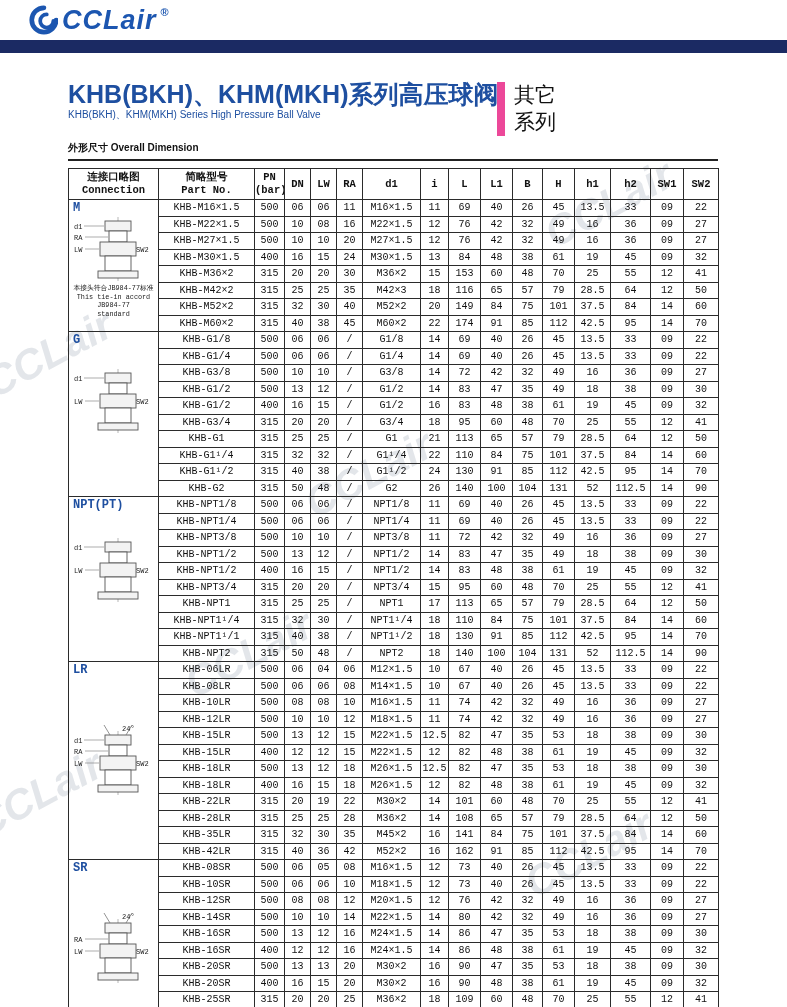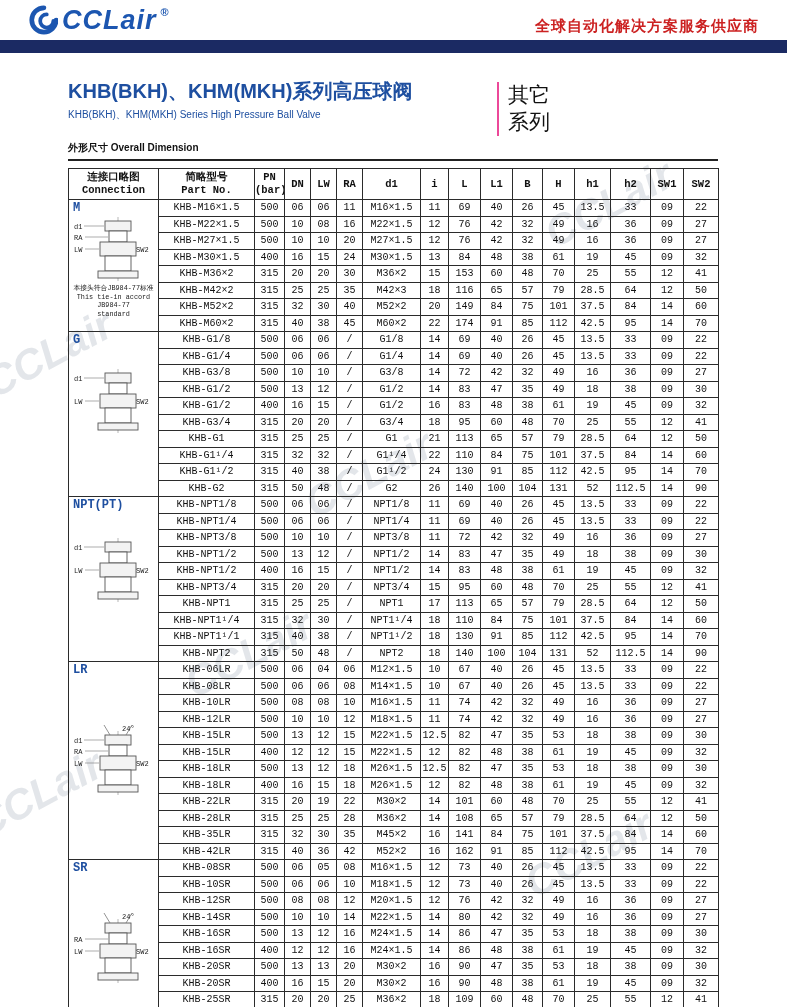--- a/index.html
+++ b/index.html
@@ -4,23 +4,23 @@
 <style>
   html,body{margin:0;padding:0;}
   body{width:787px;height:1007px;background:#ffffff;font-family:"Liberation Sans",sans-serif;position:relative;overflow:hidden;color:#111;}
   .wm{position:absolute;font-style:italic;font-weight:bold;font-size:42px;color:rgba(168,176,190,0.32);transform:rotate(-28deg);pointer-events:none;white-space:nowrap;z-index:0;}
   .header{position:absolute;left:0;top:0;width:787px;height:40px;z-index:2;}
   .logo{position:absolute;left:28px;top:5px;display:flex;align-items:flex-start;gap:4px;color:#1c56b0;}
   .logo-text{font-size:27px;font-weight:bold;font-style:italic;letter-spacing:1px;line-height:30px;}
   .logo-reg{font-size:11px;line-height:14px;font-weight:bold;}
   .tagline{position:absolute;right:28px;top:17px;color:#cc2222;font-weight:bold;font-size:15px;letter-spacing:1px;}
   .navbar{position:absolute;left:0;top:40px;width:787px;height:13px;background:#1b2a63;z-index:2;}
-  .title-zh{position:absolute;left:68px;top:78px;font-size:20px;font-weight:bold;color:#1e4fa0;z-index:2;}
+  .title-zh{position:absolute;left:68px;top:78px;font-size:25px;font-weight:bold;color:#1e4fa0;z-index:2;}
   .title-en{position:absolute;left:68px;top:108px;font-size:10px;color:#1e4fa0;z-index:2;}
-  .side-label{position:absolute;left:497px;top:82px;border-left:2px solid #ec4899;padding-left:9px;font-family:"Liberation Serif",serif;font-size:21px;line-height:27px;white-space:pre-line;color:#111;z-index:2;}
+  .side-label{position:absolute;left:497px;top:82px;border-left:8px solid #ec4899;padding-left:9px;font-family:"Liberation Serif",serif;font-size:21px;line-height:27px;white-space:pre-line;color:#111;z-index:2;}
   .sec-heading{position:absolute;left:68px;top:141px;width:650px;font-size:10px;font-weight:bold;color:#111;border-bottom:2px solid #222;padding-bottom:4px;z-index:2;}
   table.dim{position:absolute;left:68px;top:168px;width:650px;border-collapse:collapse;table-layout:fixed;z-index:1;font-family:Liberation Mono, monospace;}
   .dim th,.dim td{border:1px solid #2b2b2b;text-align:center;padding:0;font-size:10px;line-height:15.5px;height:15.5px;white-space:nowrap;overflow:hidden;}
   .dim thead th{height:30px;line-height:13px;font-size:10.5px;font-weight:bold;}
   .dim td.conn{vertical-align:top;text-align:center;padding:1px 2px;white-space:normal;}
   .g-label{color:#1e4fa0;font-weight:bold;font-size:12px;text-align:left;padding-left:2px;line-height:15px;}
   .g-note{font-size:6.8px;line-height:8.5px;white-space:pre-line;color:#222;margin-top:1px;}
   .diagram{display:block;margin:0 auto;}
   .conn.off-g svg{margin-top:20px;}
   .conn.off-npt svg{margin-top:24px;}
@@ -39,21 +39,20 @@
 
 <div class="header">
   <div class="logo">
     <svg width="30" height="30" viewBox="0 0 32 32">
       <path d="M17 3 A13 13 0 1 0 30 16" fill="none" stroke="#1c56b0" stroke-width="5" stroke-linecap="round"></path>
       <path d="M20 10 A7 7 0 1 0 27 17" fill="none" stroke="#1c56b0" stroke-width="4" stroke-linecap="round"></path>
     </svg>
     <span class="logo-text">CCLair</span>
     <span class="logo-reg">®</span>
   </div>
-  <div class="tagline">全球自动化解决方案服务供应商</div>
 </div>
 <div class="navbar"></div>
 
 <div class="title-zh">KHB(BKH)、KHM(MKH)系列高压球阀</div>
 <div class="title-en">KHB(BKH)、KHM(MKH) Series High Pressure Ball Valve</div>
 <div class="side-label">其它
 系列</div>
 
 <div class="sec-heading">外形尺寸 Overall Dimension</div>
 

